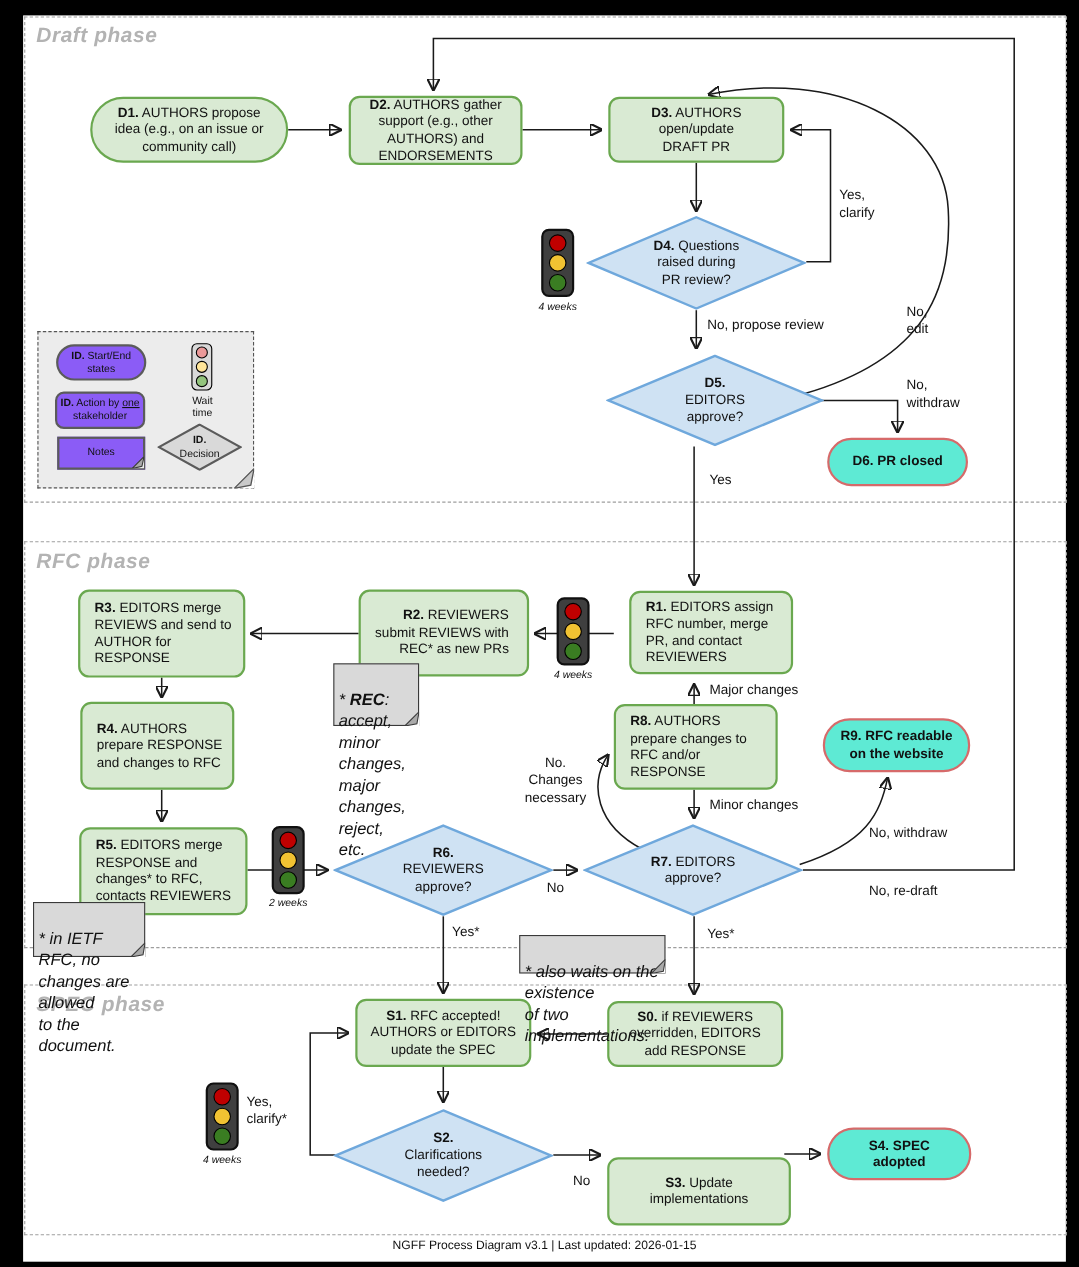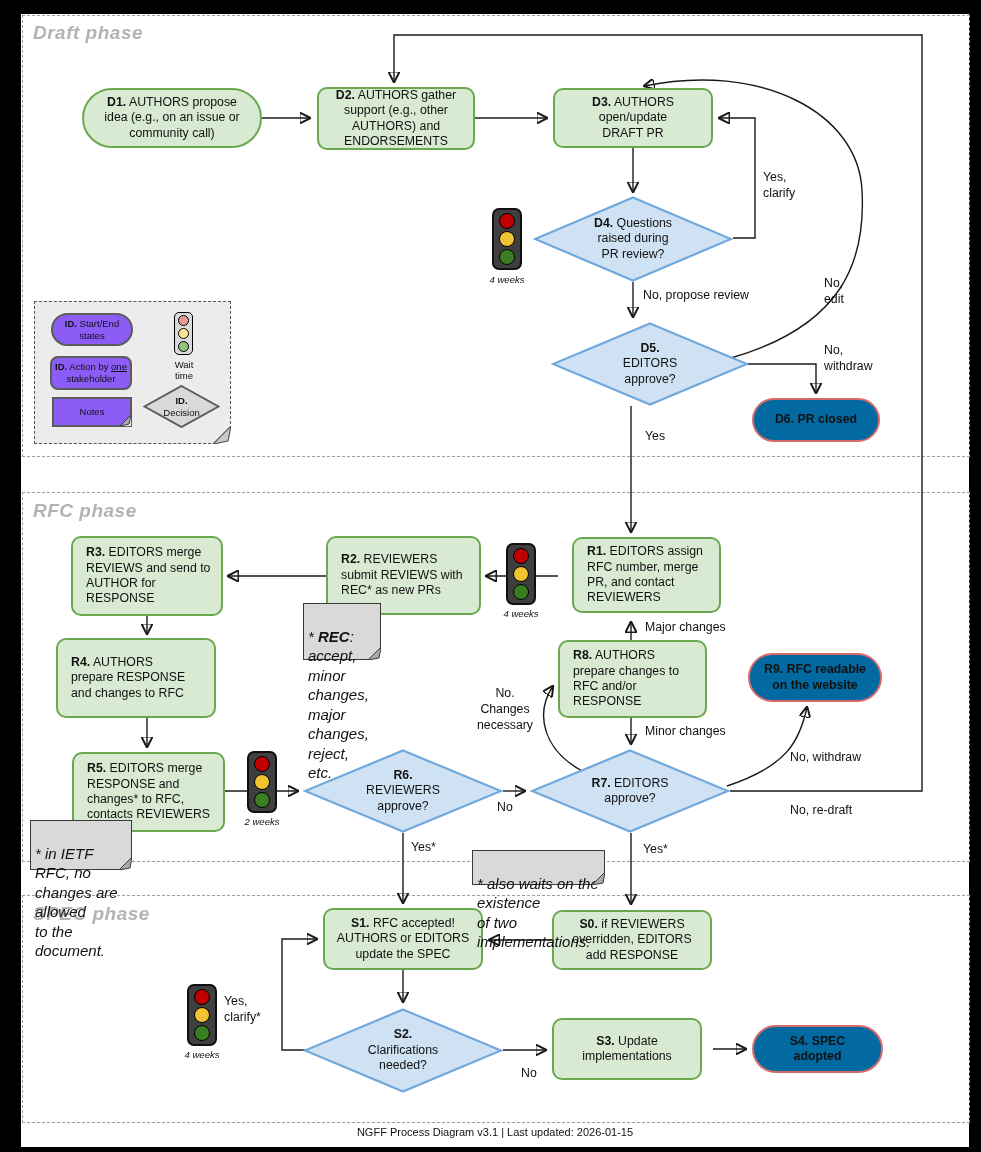--- a/index.html
+++ b/index.html
@@ -8,21 +8,21 @@
   #page{position:absolute;left:21px;top:14px;width:948px;height:1133px;background:#fff;}
   .phasebox{position:absolute;border:1.5px dashed #9e9e9e;background:transparent;}
   .phase-title{position:absolute;font-size:19px;font-style:italic;color:#b3b3b3;font-weight:bold;letter-spacing:.5px;}
   svg.wires{position:absolute;left:0;top:0;width:981px;height:1152px;pointer-events:none;}
   svg.wires path{fill:none;stroke:#1a1a1a;stroke-width:1.4px;}
 
   .node{position:absolute;box-sizing:border-box;background:#d9ead3;border:2px solid #6aa84f;
         border-radius:10px;display:flex;align-items:center;justify-content:center;
         font-size:12.3px;line-height:1.25;text-align:center;white-space:pre-line;padding:2px 6px;}
   .node.pill{border-radius:32px;border-width:2.5px;}
-  .node.red{background:#0369a1;border-color:#d66a6a;font-weight:bold;}
+  .node.red{background:#5eead4;border-color:#d66a6a;font-weight:bold;}
   .node.ta-l{justify-content:flex-start;text-align:left;padding-left:13px;}
   .node b{font-weight:bold;}
 
   .diamond{position:absolute;display:flex;align-items:center;justify-content:center;
            font-size:12.3px;line-height:1.25;text-align:center;white-space:pre-line;}
   .diamond svg{position:absolute;left:0;top:0;width:100%;height:100%;}
   .diamond polygon{fill:#cfe2f3;stroke:#6fa8dc;stroke-width:2.2;}
   .diamond .nt{position:relative;}
 
   .elabel{position:absolute;font-size:12.3px;line-height:1.3;white-space:pre-line;}
@@ -145,31 +145,31 @@
     <div class="nt"><b>D6.</b><span> PR closed</span></div>
   </div>
 
   <div class="node ta-l" style="left:572px;top:537px;width:149px;height:76px">
     <div class="nt" style="text-align:left"><b>R1.</b><span> EDITORS assign
 RFC number, merge
 PR, and contact
 REVIEWERS</span></div>
   </div>
   <div class="node ta-l" style="left:326px;top:536px;width:155px;height:79px">
-    <div class="nt" style="text-align:left"><b>R2.</b><span> REVIEWERS
+    <div class="nt" style="text-align:right"><b>R2.</b><span> REVIEWERS
 submit REVIEWS with
 REC* as new PRs</span></div>
   </div>
   <div class="node ta-l" style="left:71px;top:536px;width:152px;height:80px">
     <div class="nt" style="text-align:left"><b>R3.</b><span> EDITORS merge
 REVIEWS and send to
 AUTHOR for
 RESPONSE</span></div>
   </div>
-  <div class="node ta-l" style="left:56px;top:638px;width:160px;height:80px">
+  <div class="node ta-l" style="left:73px;top:638px;width:140px;height:80px">
     <div class="nt" style="text-align:left"><b>R4.</b><span> AUTHORS
 prepare RESPONSE
 and changes to RFC</span></div>
   </div>
   <div class="node ta-l" style="left:72px;top:752px;width:153px;height:80px">
     <div class="nt" style="text-align:left"><b>R5.</b><span> EDITORS merge
 RESPONSE and
 changes* to RFC,
 contacts REVIEWERS</span></div>
   </div>
@@ -210,21 +210,21 @@
 add RESPONSE</span></div>
   </div>
   <div class="diamond" style="left:303px;top:1008px;width:200px;height:85px">
     <svg viewBox="0 0 200 85" preserveAspectRatio="none">
         <polygon points="100,1.5 198,42.5 100,83.5 2,42.5" vector-effect="non-scaling-stroke"></polygon>
       </svg>
     <div class="nt"><b>S2.</b><span>
 Clarifications
 needed?</span></div>
   </div>
-  <div class="node" style="left:552px;top:1018px;width:150px;height:62px">
+  <div class="node" style="left:552px;top:1052px;width:167px;height:62px">
     <div class="nt"><b>S3.</b><span> Update
 implementations</span></div>
   </div>
   <div class="node pill red" style="left:752px;top:1025px;width:131px;height:48px">
     <div class="nt"><b>S4.</b><span> SPEC
 adopted</span></div>
   </div>
 
   <div class="tlight" style="left:492px;top:208px">
     <div class="lamp r"></div>

